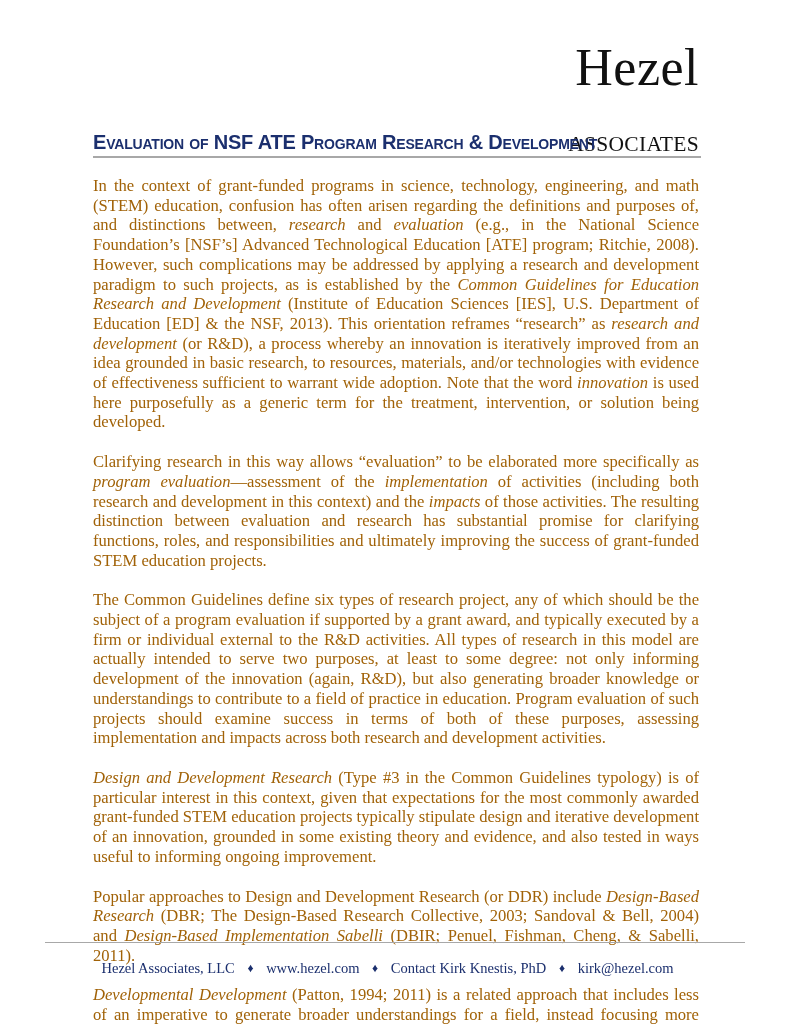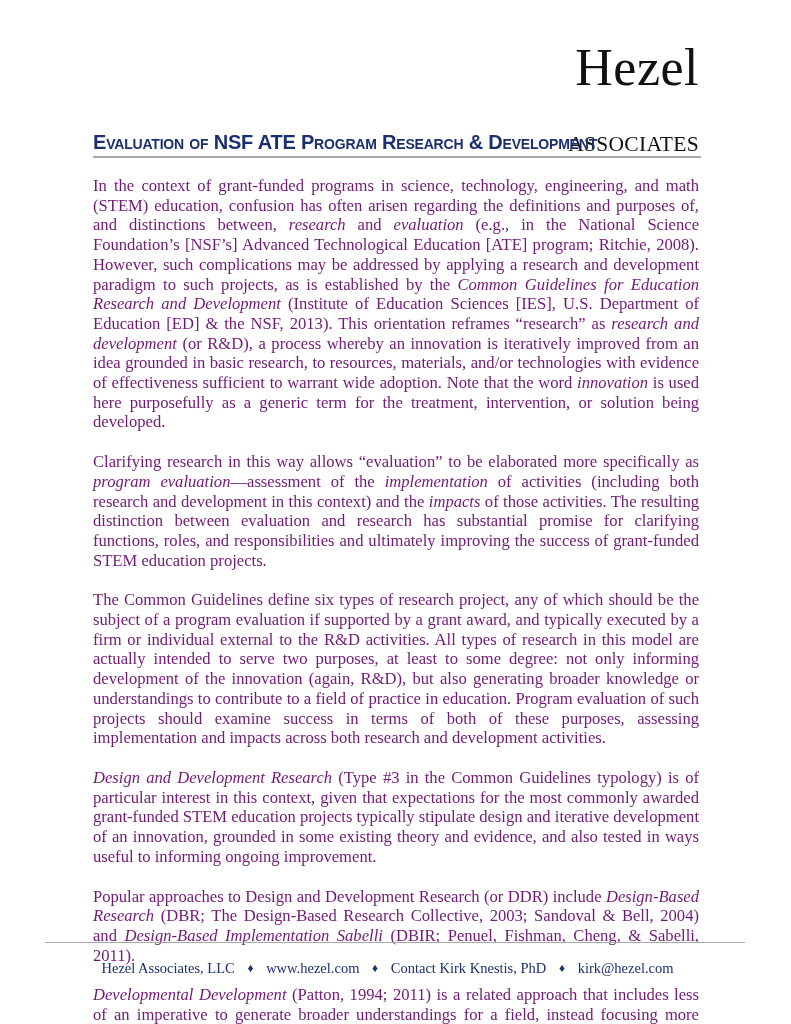--- a/index.html
+++ b/index.html
@@ -62,21 +62,21 @@
       top: 176px;
       left: 93px;
       width: 606px;
     }
     .para {
       margin: 0 0 20px 0;
       font-family: "Liberation Serif", serif;
       font-size: 16.6px;
       line-height: 19.7px;
       text-align: justify;
-      color: #701a75;
+      color: #a16207;
     }
     .para em {
       font-style: italic;
     }
     .footer-rule {
       position: absolute;
       top: 942px;
       left: 45px;
       width: 700px;
       height: 1px;

